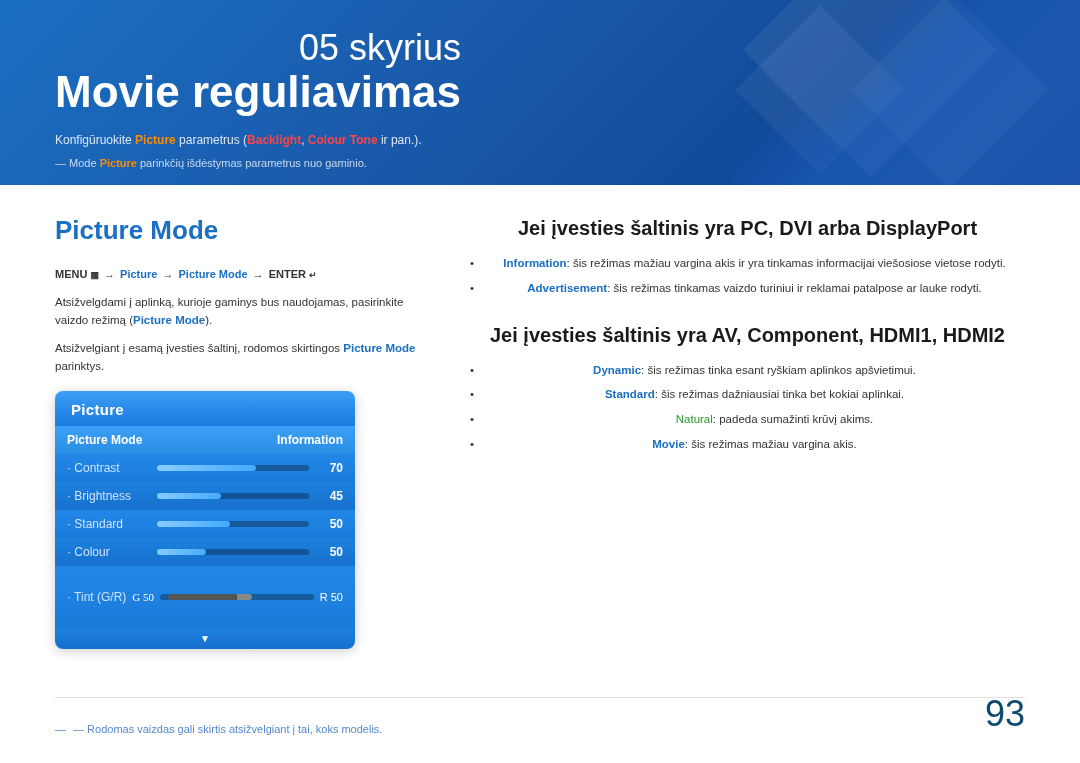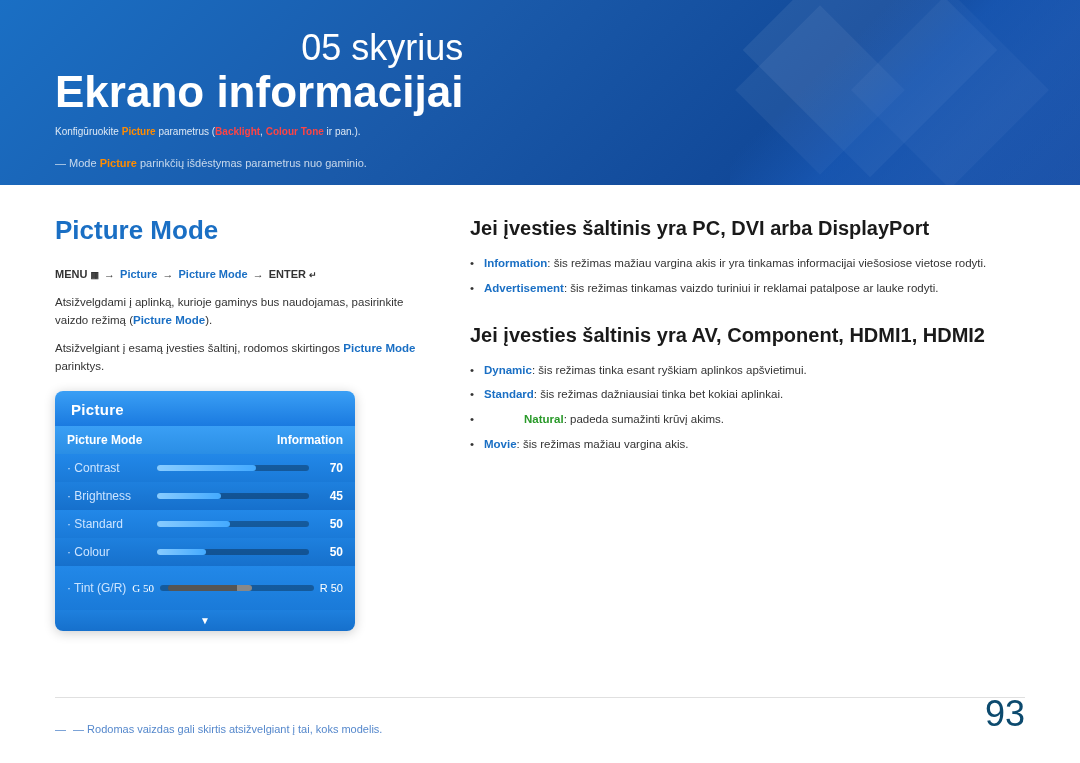--- a/index.html
+++ b/index.html
@@ -63,23 +63,23 @@
       line-height: 1.1;
     }
     .header-title {
       font-size: 44px;
       font-weight: 700;
       color: #fff;
       line-height: 1.1;
     }
     .header-subtitle-line1 {
       position: absolute;
-      bottom: 48px;
-      left: 55px;
-      font-size: 10px;
+      bottom: 38px;
+      left: 55px;
+      font-size: 12px;
       color: rgba(255,255,255,0.85);
       margin-top: 17px;
     }
     .header-subtitle-line1 .highlight-orange {
       color: #ff8c00;
       font-weight: 600;
     }
     .header-subtitle-line1 .highlight-red {
       color: #ff4444;
       font-weight: 600;
@@ -210,21 +210,21 @@
     .picture-ui-arrow {
       background: linear-gradient(180deg, #1e80de 0%, #1670cc 100%);
       text-align: center;
       padding: 5px;
       color: #fff;
       font-size: 10px;
     }
     .tint-row {
       display: flex;
       align-items: center;
-      padding: 15px 12px;
+      padding: 24px 12px;
       font-size: 12px;
       color: #cce4ff;
       background: linear-gradient(180deg, #2288e8 0%, #1a7ad8 100%);
       gap: 6px;
     }
     .tint-label { color: #cce4ff; font-size: 12px; min-width: 56px; }
     .tint-g { color: #fff; font-size: 11px; font-family: Liberation Serif, serif; }
     .tint-r { color: #fff; font-size: 11px; }
     .tint-slider {
       flex: 1;
@@ -249,20 +249,21 @@
       background: #888;
       border-radius: 0 3px 3px 0;
     }
 
     
     .right-col {
       position: absolute;
       top: 215px;
       left: 470px;
       right: 55px;
+      text-align: center;
     }
 
     .right-section-title {
       font-size: 20px;
       font-weight: 700;
       color: #1a1a1a;
       margin-bottom: 14px;
       line-height: 1.3;
     }
 
@@ -284,21 +285,21 @@
       position: absolute;
       left: 0;
       color: #333;
     }
     .bullet-list li .term-blue {
       color: #1a6fc4;
       font-weight: 700;
     }
     .bullet-list li .term-green {
       color: #2a9a2a;
-      font-weight: 700;
+      font-weight: 400;
       margin-left: 40px;
     }
 
     
     .footer-note {
       position: absolute;
       bottom: 28px;
       left: 55px;
       font-size: 11px;
       color: #5588cc;
@@ -329,21 +330,21 @@
   </style>
 </head>
 <body>
 
 <div class="header-banner">
   <div class="header-diamond-1"></div>
   <div class="header-diamond-2"></div>
   <div class="header-diamond-3"></div>
   <div class="header-content">
     <div class="header-chapter">05 skyrius</div>
-    <div class="header-title">Ekrano informacijai</div>
+    <div class="header-title">Movie reguliavimas</div>
   </div>
   <div class="header-subtitle-line1">
     <span>Konfigūruokite </span><span class="highlight-orange">Picture</span><span> parametrus (</span><span class="highlight-red">Backlight</span><span>, </span><span class="highlight-red">Colour Tone</span><span> ir pan.).</span>
   </div>
   <div class="header-subtitle-line2">
     <span>― Mode </span><span class="highlight-orange">Picture</span><span> parinkčių išdėstymas parametrus nuo gaminio.</span>
   </div>
 </div>
 
 <div class="left-col">

